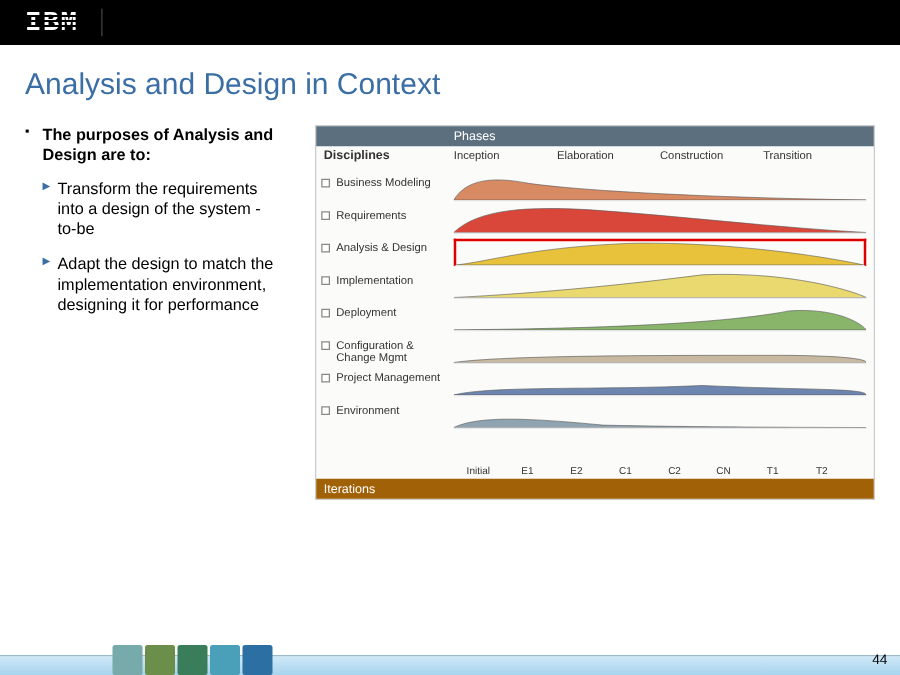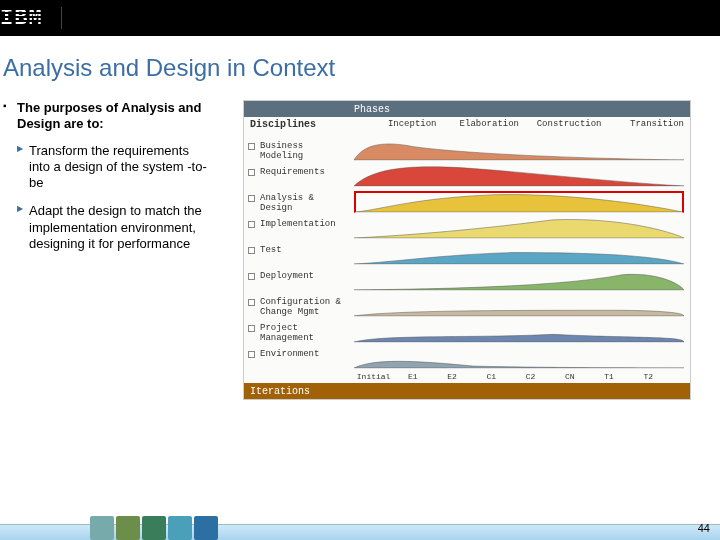--- a/index.html
+++ b/index.html
@@ -3,60 +3,60 @@
 <meta charset="utf-8">
 <style>
   * { box-sizing: border-box; margin: 0; padding: 0; }
   body {
     width: 720px; height: 540px;
     font-family: Arial, Helvetica, sans-serif;
     background: #fff; position: relative; overflow: hidden;
   }
   .topbar {
     background: #000; color: #fff; height: 36px;
-    display: flex; align-items: center; padding: 0 0;
+    display: flex; align-items: center; padding: 0 20px;
     font-size: 12px;
   }
   .ibm-logo {
     font-family: 'Courier New', monospace;
     font-weight: bold; font-size: 22px; letter-spacing: 1px;
     color: #fff; position: relative; padding-right: 8px;
     background: repeating-linear-gradient(
       to bottom, #fff 0 2px, #000 2px 4px
     );
     -webkit-background-clip: text; background-clip: text;
     -webkit-text-fill-color: transparent; color: transparent;
   }
   .vbar { width:1px; height:22px; background:#444; margin:0 10px; }
-  .slide-body { padding: 18px 20px 0 3px; }
+  .slide-body { padding: 18px 20px 0 20px; }
   .slide-title {
     color: #3b6ea5; font-size: 24px; font-weight: normal;
     margin-bottom: 18px;
   }
   .content { display: flex; gap: 32px; }
   .col-left { width: 208px; font-size: 13px; color:#000; }
   .bullet-h { font-weight: bold; position: relative; padding-left: 14px; margin-bottom: 10px; line-height: 1.25; }
   .bullet-h::before { content:"▪"; position:absolute; left:0; top:0; font-size:10px; color:#000; }
   .sub { position: relative; padding-left: 26px; margin-bottom: 12px; line-height:1.25; }
   .sub::before { content:"▶"; position:absolute; left:14px; top:1px; font-size:8px; color:#3b6ea5; }
   .col-right { flex:1; }
   .diagram {
     width: 448px; height: 300px; border:1px solid #ccc;
-    background:#fbfbf9; position: relative; font-size: 9px; color:#333;font-family:Liberation Mono, monospace;
+    background:#fbfbf9; position: relative; font-size: 9px; color:#333;
   }
   .phases-bar {
     position:absolute; top:0; left:0; right:0; height:16px;
     background:#5b6f7e; color:#fff; display:flex; align-items:center;
     padding-left:110px; font-size:10px;
   }
   .phase-labels {
     position:absolute; top:18px; left:110px; right:6px; height:14px;
     display:flex; font-size:9px; color:#333;
   }
-  .phase-labels span { flex:1; text-align:right; }
+  .phase-labels span { flex:1; text-align:left; }
   .disc-header {
     position:absolute; top:18px; left:6px; font-weight:bold; font-size:10px;
   }
   .rows { position:absolute; top:36px; left:0; right:0; }
   .row { height:26px; position:relative; }
   .row .lbl {
     position:absolute; left:16px; top:5px; width:90px;
     font-size:9px; line-height:1.1;
   }
   .row .sq { position:absolute; left:4px; top:6px; width:7px; height:7px; background:#fff; border:1px solid #888; }
@@ -145,29 +145,20 @@
                   <path d="M0,22 C30,18 60,6 140,2 C220,0 300,14 332,22 Z" fill="#e8c23a" stroke="#555" stroke-width="0.5"></path>
                 </svg>
               </div>
             </div>
             <div class="row">
               <span class="sq"></span>
               <span class="lbl">Implementation</span>
               <div class="band">
                 <svg viewBox="0 0 332 22" preserveAspectRatio="none">
                   <path d="M0,22 C40,20 110,15 200,3 C270,0 320,16 332,22 Z" fill="#ead96f" stroke="#555" stroke-width="0.5"></path>
-                </svg>
-              </div>
-            </div>
-            <div class="row">
-              <span class="sq"></span>
-              <span class="lbl">Test</span>
-              <div class="band">
-                <svg viewBox="0 0 332 22" preserveAspectRatio="none">
-                  <path d="M0,22 C40,20 90,12 160,10 C230,10 300,12 332,22 Z" fill="#5aa6c4" stroke="#555" stroke-width="0.5"></path>
                 </svg>
               </div>
             </div>
             <div class="row">
               <span class="sq"></span>
               <span class="lbl">Deployment</span>
               <div class="band">
                 <svg viewBox="0 0 332 22" preserveAspectRatio="none">
                   <path d="M0,22 C60,21 200,20 270,6 C310,3 330,18 332,22 Z" fill="#89b56b" stroke="#555" stroke-width="0.5"></path>
                 </svg>

